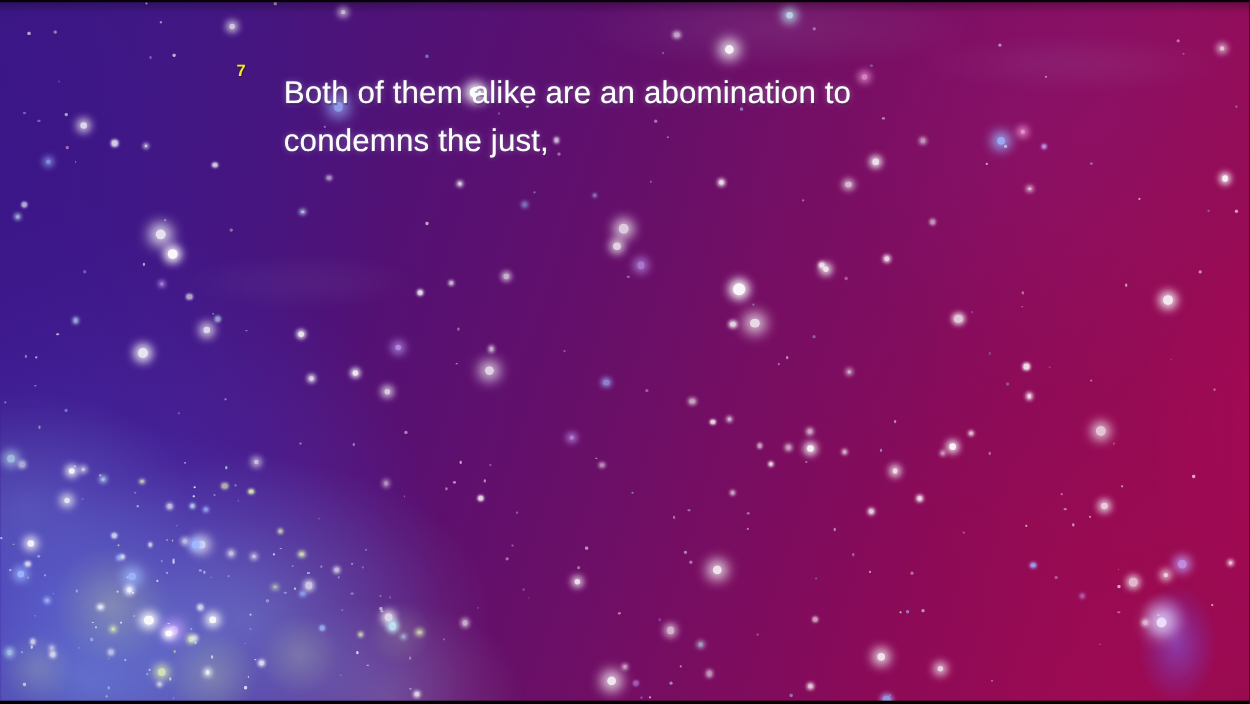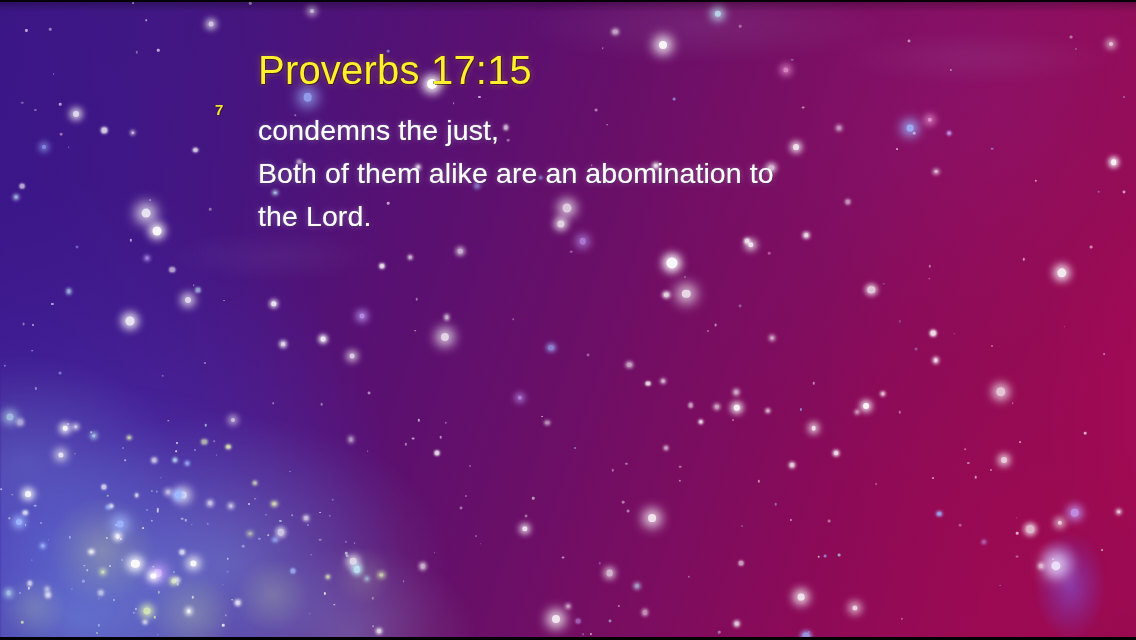--- a/index.html
+++ b/index.html
@@ -578,23 +578,21 @@
       <div class="star" style="left: 312px; top: 11px; width: 4px; height: 4px; background: rgb(255, 255, 255); opacity: 0.7; box-shadow: rgb(255, 255, 255) 0px 0px 6px 2.7px;"></div>
     </div>
 
   <div class="bg-layer" id="bg-vignette"></div>
 
   <div id="bar-top"></div>
   <div id="bar-bottom"></div>
 
   <div id="text-block">
 
-    <div id="verse-title">Proverbs 17:15</div>
 
     <div id="verse-body">
       <span id="verse-number">7</span>
+      <div class="verse-line">Both of them alike are an abomination to</div>
       <div class="verse-line">condemns the just,</div>
-      <div class="verse-line">Both of them alike are an abomination to</div>
-      <div class="verse-line">the Lord.</div>
     </div>
 
   </div>
 </div>
 
 </body></html>

